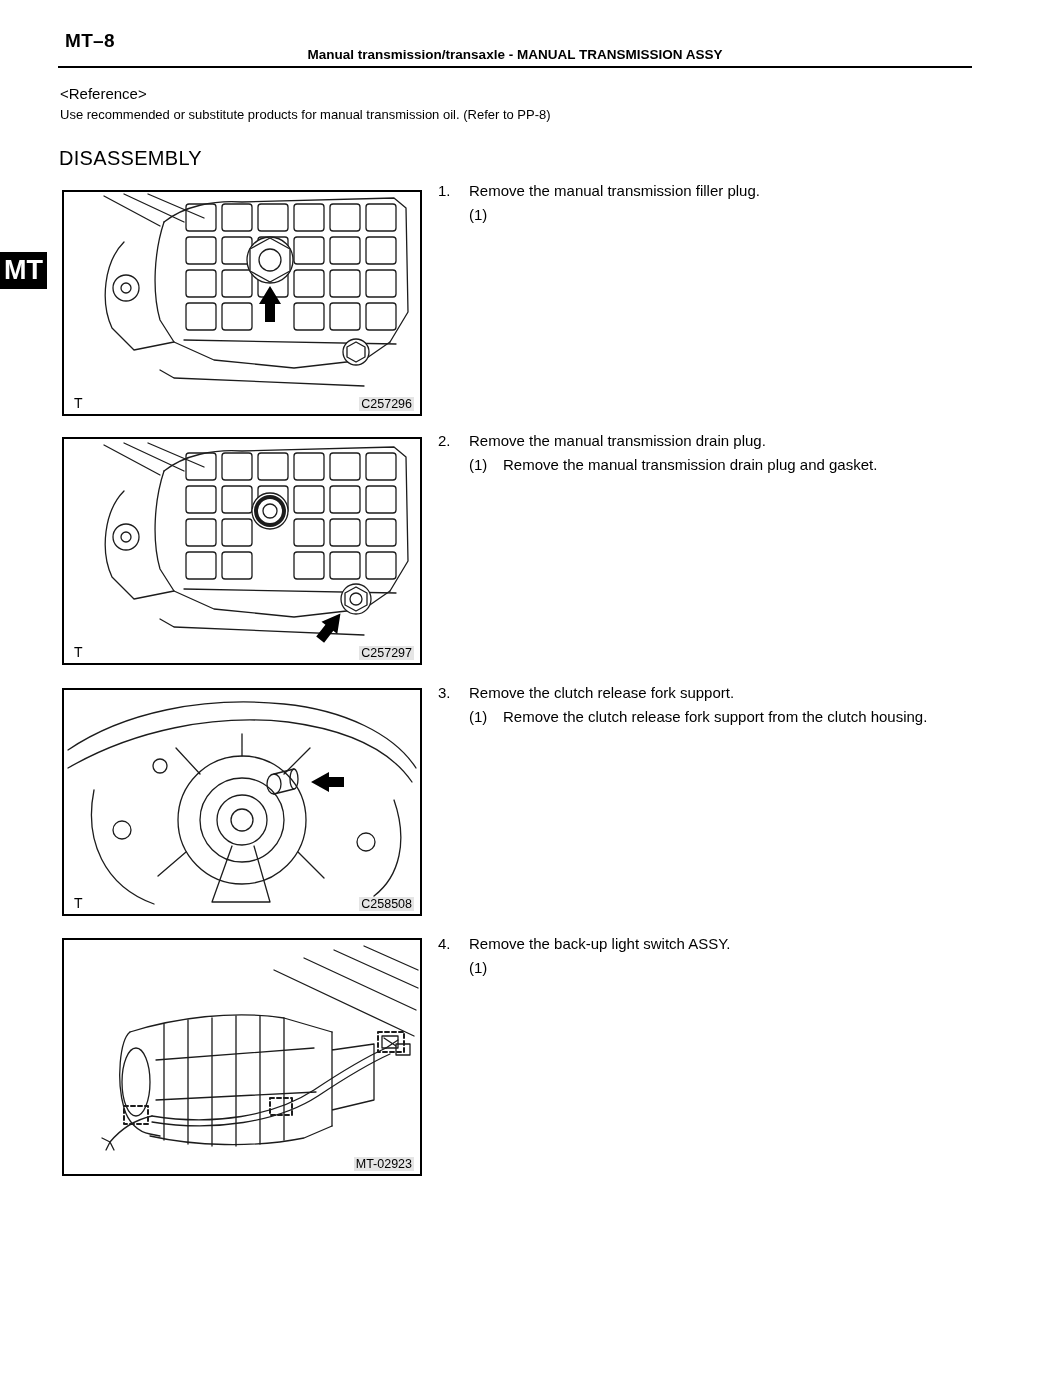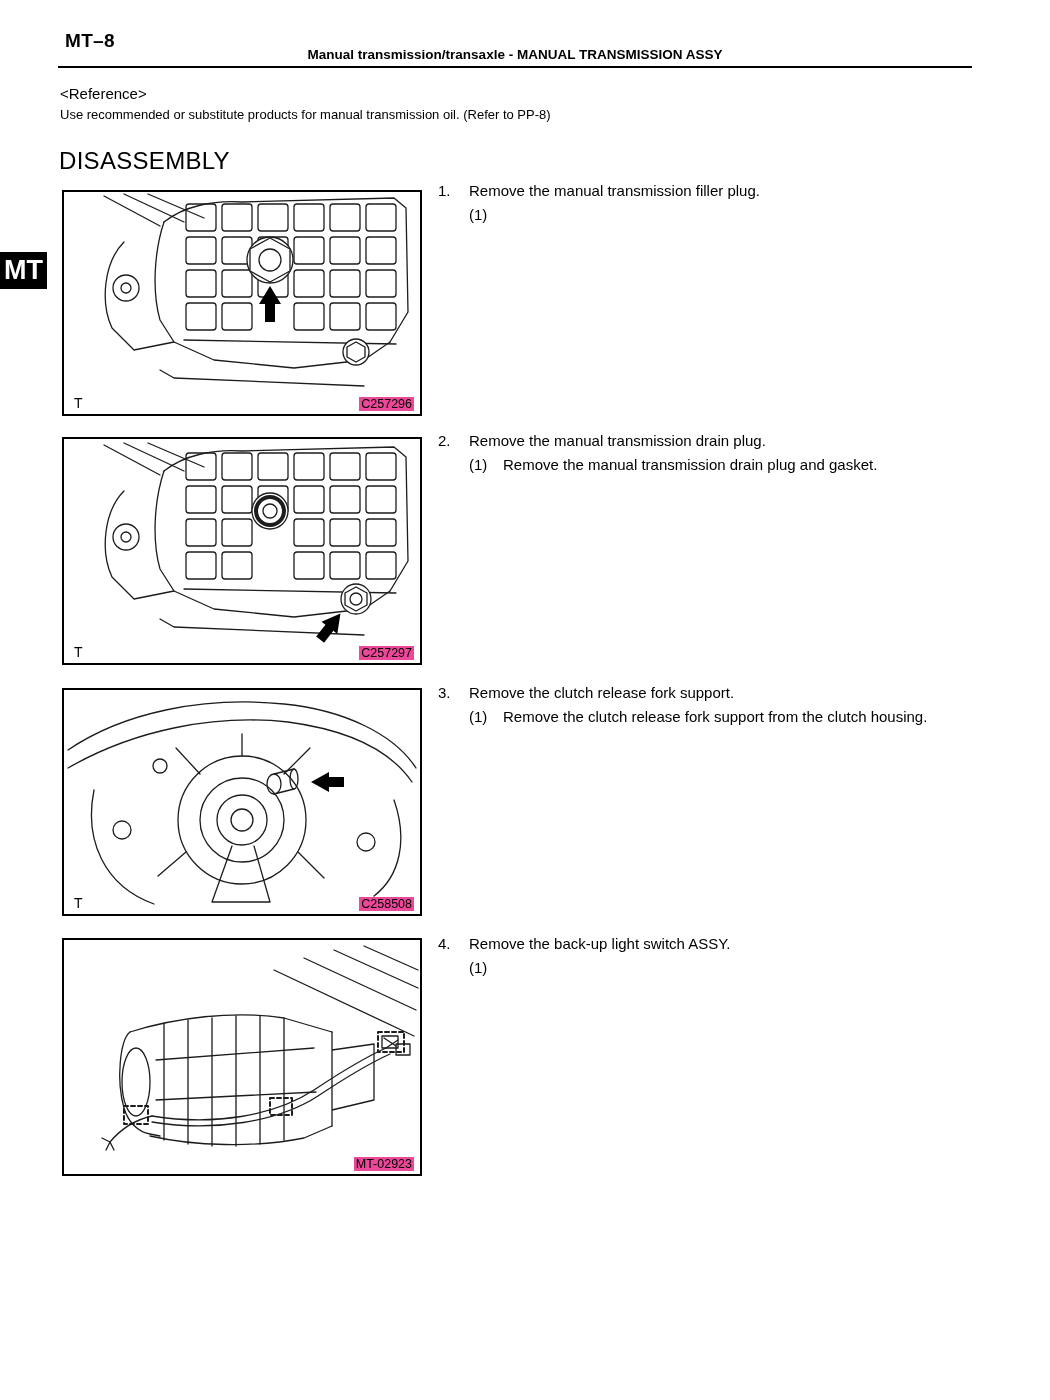--- a/index.html
+++ b/index.html
@@ -7,29 +7,29 @@
   .page {
     position:relative; width:1050px; height:1400px; background:#ffffff;
     font-family:"Liberation Sans","DejaVu Sans",sans-serif; color:#000;
     overflow:hidden;
   }
   .page-number { position:absolute; left:58px; top:30px; font-size:19px; font-weight:bold; letter-spacing:.3px;margin-left:7px; }
   .header-title { position:absolute; left:58px; top:47px; width:914px; text-align:center; font-size:13.5px; font-weight:bold; }
   .header-rule { position:absolute; left:58px; top:66px; width:914px; height:2px; background:#000; }
   .reference-label { position:absolute; left:60px; top:85px; font-size:15px; }
   .reference-text  { position:absolute; left:60px; top:107px; font-size:13px; }
-  .section-title { position:absolute; left:59px; top:147px; font-size:24px; letter-spacing:.3px; }
+  .section-title { position:absolute; left:59px; top:147px; font-size:20px; letter-spacing:.3px; }
   .side-tab {
     position:absolute; left:0; top:252px; width:47px; height:37px; background:#000;
     color:#fff; font-size:27px; font-weight:bold; display:flex; align-items:center; justify-content:center;
   }
   .figure { position:absolute; left:62px; width:360px; border:2px solid #000; background:#fff; }
   .figure svg { position:absolute; left:0; top:0; width:100%; height:100%; }
   .fig-corner { position:absolute; left:8px;  bottom:3px; font-size:14px; background:#fff; padding:0 2px; }
-  .fig-code   { position:absolute; right:6px; bottom:3px; font-size:12.5px; background:#ec4899; padding:0 2px; }
+  .fig-code   { position:absolute; right:6px; bottom:3px; font-size:12.5px; background:#e5e5e5; padding:0 2px; }
   .step { position:absolute; left:438px; width:566px; font-size:15px; line-height:23px; }
   .step-main { display:flex; }
   .step-num  { width:31px; flex:none; }
   .step-sub  { display:flex; margin-left:31px; margin-top:1px; }
   .sub-num   { width:34px; flex:none; }
 </style>
 </head>
 <body>
 
 <div class="page">

